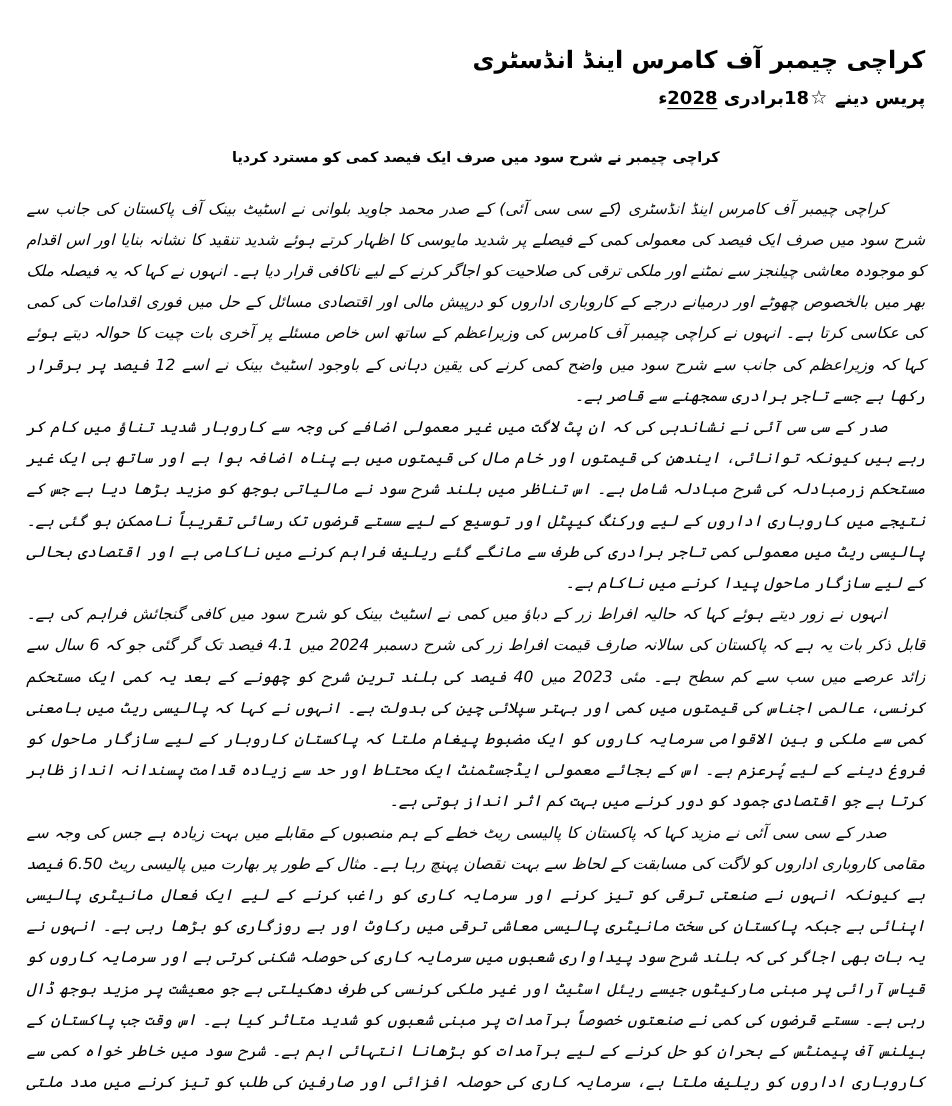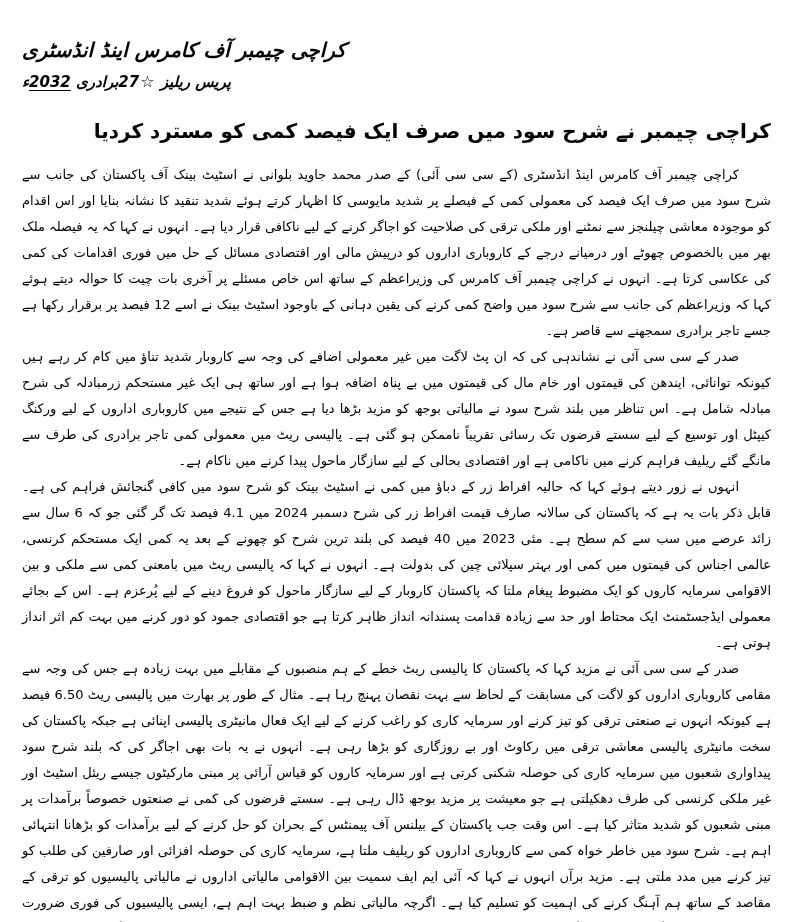--- a/index.html
+++ b/index.html
@@ -14,22 +14,21 @@
     height: 922px;
     margin: 0 auto;
     background: #ffffff;
     box-sizing: border-box;
     padding: 38px 22px 0 22px;
     overflow: hidden;
     direction: rtl;
   }
   
   .doc-header {
-    text-align: left;
-    font-style: italic;
+    text-align: right;
   }
   .org-name {
     font-size: 20px;
     font-weight: 700;
     margin: 0 0 10px 0;
     letter-spacing: 0;
   }
   .date-line {
     font-size: 15px;
     font-weight: 700;
@@ -42,49 +41,50 @@
     font-weight: 400;
     font-size: 16px;
     padding: 0 1px;
   }
   .date-year {
     text-decoration: underline;
     text-underline-offset: 3px;
   }
   
   .headline {
-    text-align: right;
+    text-align: center;
     font-weight: 700;
-    font-size: 20px;
+    font-size: 12px;
     line-height: 25px;
     margin-bottom: 18px;
   }
   .headline .hl-line { margin: 0; }
   
   .body-text {
     font-size: 13px;
     line-height: 26px;
     text-align: justify;
   }
   .body-text p {
     margin: 0;
     text-indent: 32px;
+    font-style: italic;
   }
 </style>
 </head>
 <body>
 
 <div class="page">
 
   <header class="doc-header">
     <h1 class="org-name">کراچی چیمبر آف کامرس اینڈ انڈسٹری</h1>
     <div class="date-line">
-      <span>پریس ریلیز</span>
-      <span class="star-glyph">☆</span><span>27</span><span>برادری</span>
-      <span class="date-year">2032</span><span>ء</span>
+      <span>پریس دینے</span>
+      <span class="star-glyph">☆</span><span>18</span><span>برادری</span>
+      <span class="date-year">2028</span><span>ء</span>
     </div>
   </header>
 
   <section class="headline">
     <p class="hl-line">کراچی چیمبر نے شرح سود میں صرف ایک فیصد کمی کو مسترد کردیا</p>
   </section>
 
   <main class="body-text">
     <p>کراچی چیمبر آف کامرس اینڈ انڈسٹری (کے سی سی آئی) کے صدر محمد جاوید بلوانی نے اسٹیٹ بینک آف پاکستان کی جانب سے شرح سود میں صرف ایک فیصد کی معمولی کمی کے فیصلے پر شدید مایوسی کا اظہار کرتے ہوئے شدید تنقید کا نشانہ بنایا اور اس اقدام کو موجودہ معاشی چیلنجز سے نمٹنے اور ملکی ترقی کی صلاحیت کو اجاگر کرنے کے لیے ناکافی قرار دیا ہے۔ انہوں نے کہا کہ یہ فیصلہ ملک بھر میں بالخصوص چھوٹے اور درمیانے درجے کے کاروباری اداروں کو درپیش مالی اور اقتصادی مسائل کے حل میں فوری اقدامات کی کمی کی عکاسی کرتا ہے۔ انہوں نے کراچی چیمبر آف کامرس کی وزیراعظم کے ساتھ اس خاص مسئلے پر آخری بات چیت کا حوالہ دیتے ہوئے کہا کہ وزیراعظم کی جانب سے شرح سود میں واضح کمی کرنے کی یقین دہانی کے باوجود اسٹیٹ بینک نے اسے 12 فیصد پر برقرار رکھا ہے جسے تاجر برادری سمجھنے سے قاصر ہے۔</p>
     <p>صدر کے سی سی آئی نے نشاندہی کی کہ ان پٹ لاگت میں غیر معمولی اضافے کی وجہ سے کاروبار شدید تناؤ میں کام کر رہے ہیں کیونکہ توانائی، ایندھن کی قیمتوں اور خام مال کی قیمتوں میں بے پناہ اضافہ ہوا ہے اور ساتھ ہی ایک غیر مستحکم زرمبادلہ کی شرح مبادلہ شامل ہے۔ اس تناظر میں بلند شرح سود نے مالیاتی بوجھ کو مزید بڑھا دیا ہے جس کے نتیجے میں کاروباری اداروں کے لیے ورکنگ کیپٹل اور توسیع کے لیے سستے قرضوں تک رسائی تقریباً ناممکن ہو گئی ہے۔ پالیسی ریٹ میں معمولی کمی تاجر برادری کی طرف سے مانگے گئے ریلیف فراہم کرنے میں ناکامی ہے اور اقتصادی بحالی کے لیے سازگار ماحول پیدا کرنے میں ناکام ہے۔</p>

